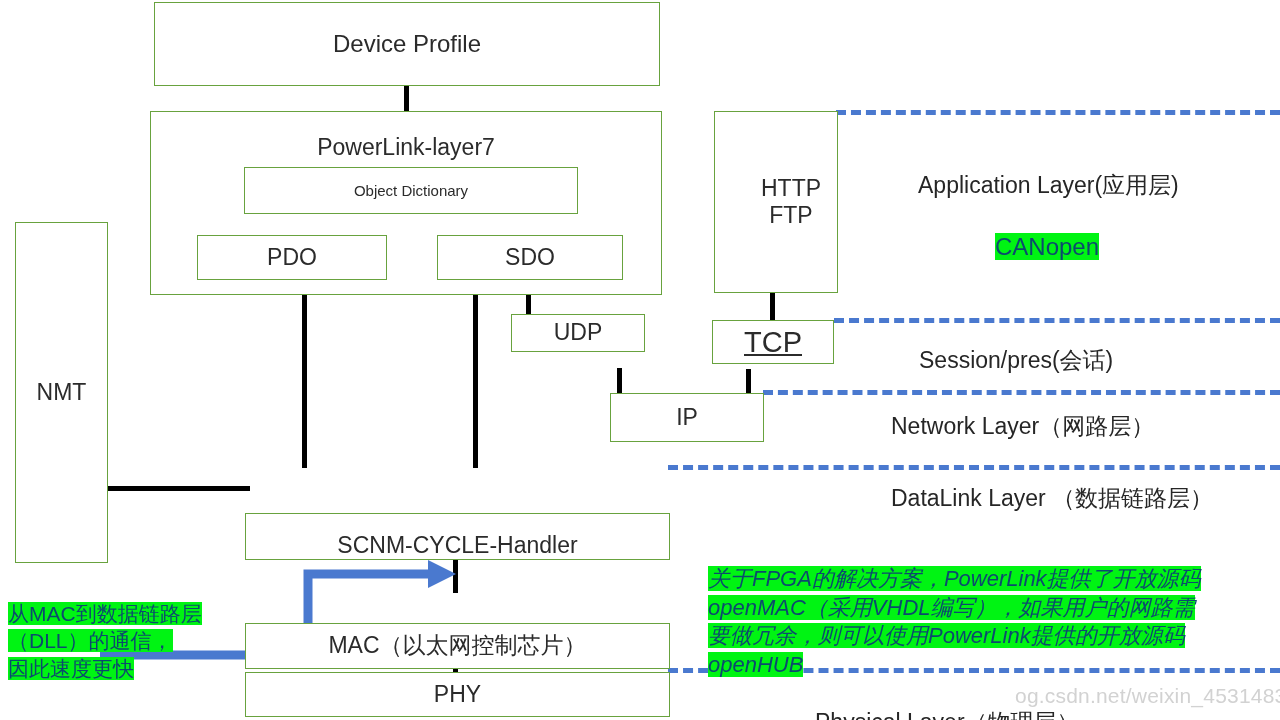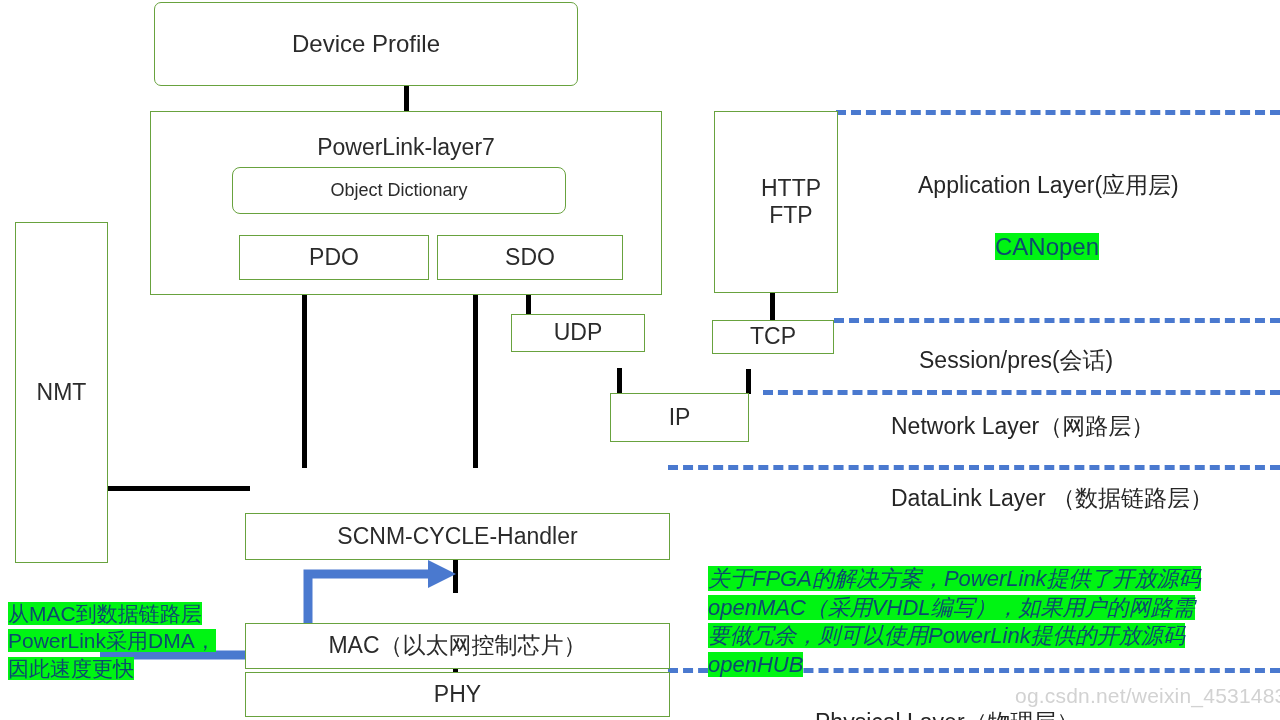--- a/index.html
+++ b/index.html
@@ -93,63 +93,63 @@
 
   <div class="vline" style="left:453px;top:559px;height:34px;"></div>
 
   <div class="vline" style="left:453px;top:638px;height:34px;"></div>
 
   <svg class="arrow" width="1280" height="720">
     <polyline points="100,655 308,655 308,574 430,574" fill="none" stroke="#4a79cf" stroke-width="9" stroke-linecap="butt" stroke-linejoin="miter"></polyline>
     <polygon points="428,560 456,574 428,588" fill="#4a79cf"></polygon>
   </svg>
 
-  <div class="box c" style="left:154px;top:2px;width:424px;height:84px;font-size:24px;border-radius:7px;">
+  <div class="box c" style="left:154px;top:2px;width:506px;height:84px;font-size:24px;">
     <span>Device Profile</span>
   </div>
 
   <div class="box t" style="left:150px;top:111px;width:512px;height:184px;font-size:23px;padding-top:22px;">
     <span>PowerLink-layer7</span>
   </div>
 
-  <div class="box c" style="left:232px;top:167px;width:334px;height:47px;font-size:18px;border-radius:8px;">
+  <div class="box c" style="left:244px;top:167px;width:334px;height:47px;font-size:15px;">
     <span>Object Dictionary</span>
   </div>
 
-  <div class="box c" style="left:197px;top:235px;width:190px;height:45px;font-size:23px;margin-left:42px;">
+  <div class="box c" style="left:197px;top:235px;width:190px;height:45px;font-size:23px;">
     <span>PDO</span>
   </div>
 
   <div class="box c" style="left:437px;top:235px;width:186px;height:45px;font-size:23px;">
     <span>SDO</span>
   </div>
 
   <div class="box c" style="left:15px;top:222px;width:93px;height:341px;font-size:23px;">
     <span>NMT</span>
   </div>
 
   <div class="box c" style="left:714px;top:111px;width:124px;height:182px;font-size:23px;text-align:center;padding-left:30px;">
     <span>HTTP
 FTP</span>
   </div>
 
   <div class="box c" style="left:511px;top:314px;width:134px;height:38px;font-size:23px;">
     <span>UDP</span>
   </div>
 
-  <div class="box c" style="left:712px;top:320px;width:122px;height:34px;font-size:23px;">
+  <div class="box c" style="left:712px;top:320px;width:122px;height:44px;font-size:29px;text-decoration:underline;">
     <span>TCP</span>
   </div>
 
-  <div class="box c" style="left:610px;top:393px;width:139px;height:49px;font-size:23px;">
+  <div class="box c" style="left:610px;top:393px;width:154px;height:49px;font-size:23px;">
     <span>IP</span>
   </div>
 
 
-  <div class="box c" style="left:245px;top:513px;width:425px;height:47px;font-size:23px;">
+  <div class="box c" style="left:245px;top:513px;width:425px;height:47px;font-size:23px;align-items:flex-end;">
     <span>SCNM-CYCLE-Handler</span>
   </div>
 
   <div class="box c" style="left:245px;top:593px;width:425px;height:46px;font-size:23px;margin-top:30px;">
     <span>MAC（以太网控制芯片）</span>
   </div>
 
   <div class="box c" style="left:245px;top:672px;width:425px;height:45px;font-size:23px;align-items:center;">
     <span>PHY</span>
   </div>
@@ -180,21 +180,21 @@
 
   <div class="hl" style="left:708px;top:565px;font-size:22px;font-style:italic;">
     <div><span>关于FPGA的解决方案，PowerLink提供了开放源码</span></div>
     <div><span>openMAC（采用VHDL编写），如果用户的网路需</span></div>
     <div><span>要做冗余，则可以使用PowerLink提供的开放源码</span></div>
     <div><span>openHUB</span></div>
   </div>
 
   <div class="hl" style="left:8px;top:600px;font-size:21px;">
     <div><span>从MAC到数据链路层</span></div>
-    <div><span>PowerLink采用DMA，</span></div>
+    <div><span>（DLL）的通信，</span></div>
     <div><span>因此速度更快</span></div>
   </div>
 
   <div class="wm" style="left:1015px;top:684px;">
     <span>og.csdn.net/weixin_45314836</span>
   </div>
 
 </div>
 
 </body></html>

